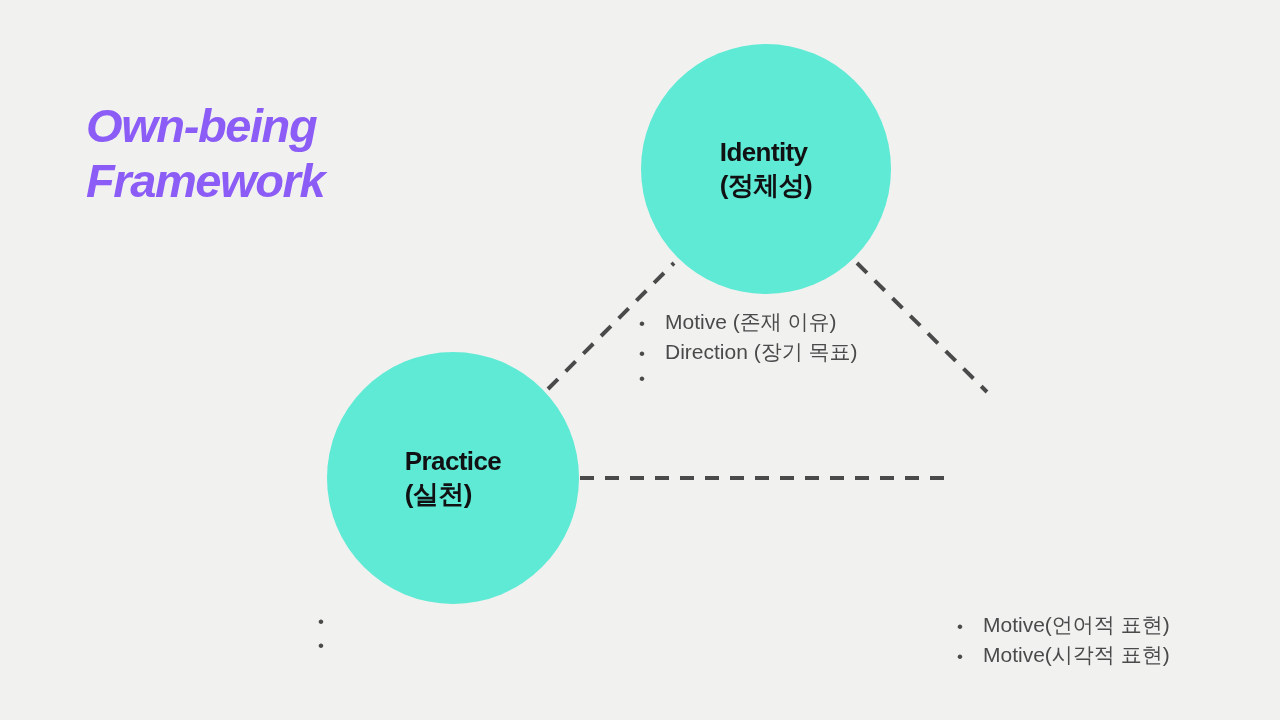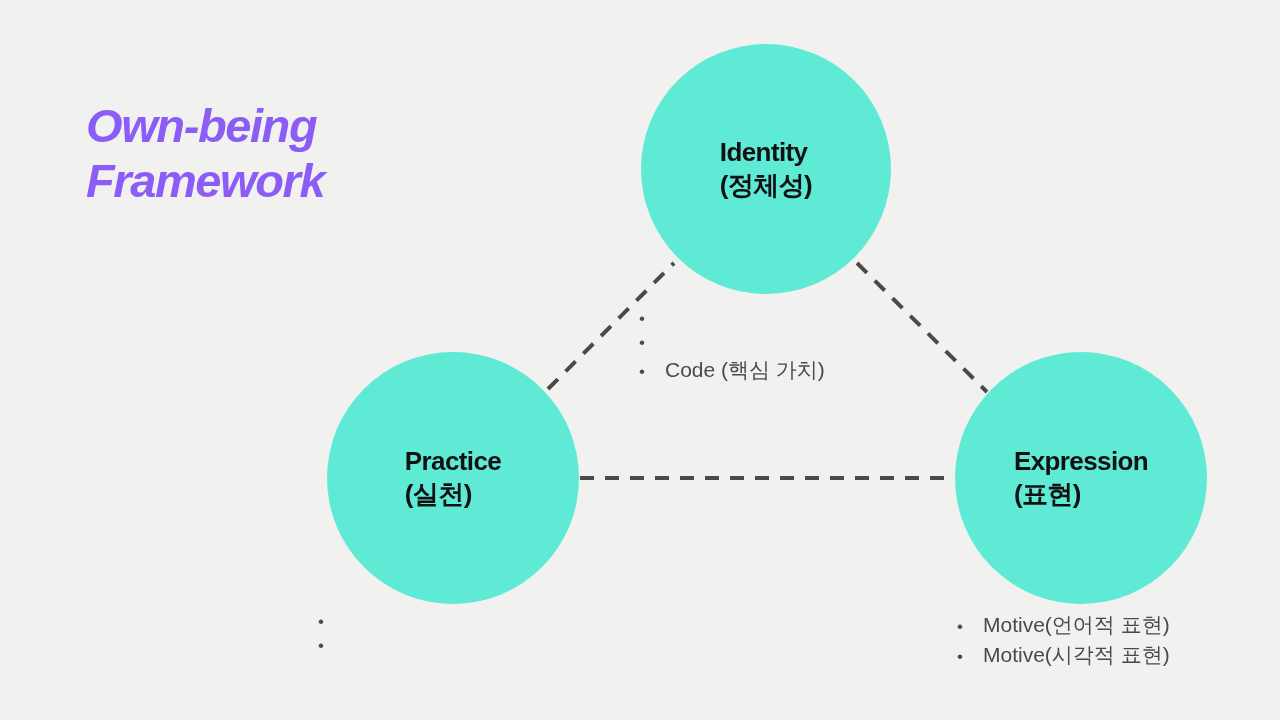--- a/index.html
+++ b/index.html
@@ -141,35 +141,32 @@
   <div id="circle-identity" class="node-circle">
     <span class="node-label">Identity
 (정체성)</span>
   </div>
 
   <div id="circle-practice" class="node-circle">
     <span class="node-label">Practice
 (실천)</span>
   </div>
 
-  <div id="circle-expression" class="node-circle">
-    <span class="node-label">Expression
-(표현)</span>
-  </div>
 
   <ul id="list-identity" class="bullet-list">
     <li class="bullet-item">
       <span class="bullet-dot">•</span>
+      <span class="bullet-text">Motive (존재 이유)</span>
     </li>
     <li class="bullet-item">
       <span class="bullet-dot">•</span>
+      <span class="bullet-text">Direction (장기 목표)</span>
     </li>
     <li class="bullet-item">
       <span class="bullet-dot">•</span>
-      <span class="bullet-text">Code (핵심 가치)</span>
     </li>
   </ul>
 
   <ul id="list-practice" class="bullet-list">
     <li class="bullet-item">
       <span class="bullet-dot">•</span>
     </li>
     <li class="bullet-item">
       <span class="bullet-dot">•</span>
     </li>

